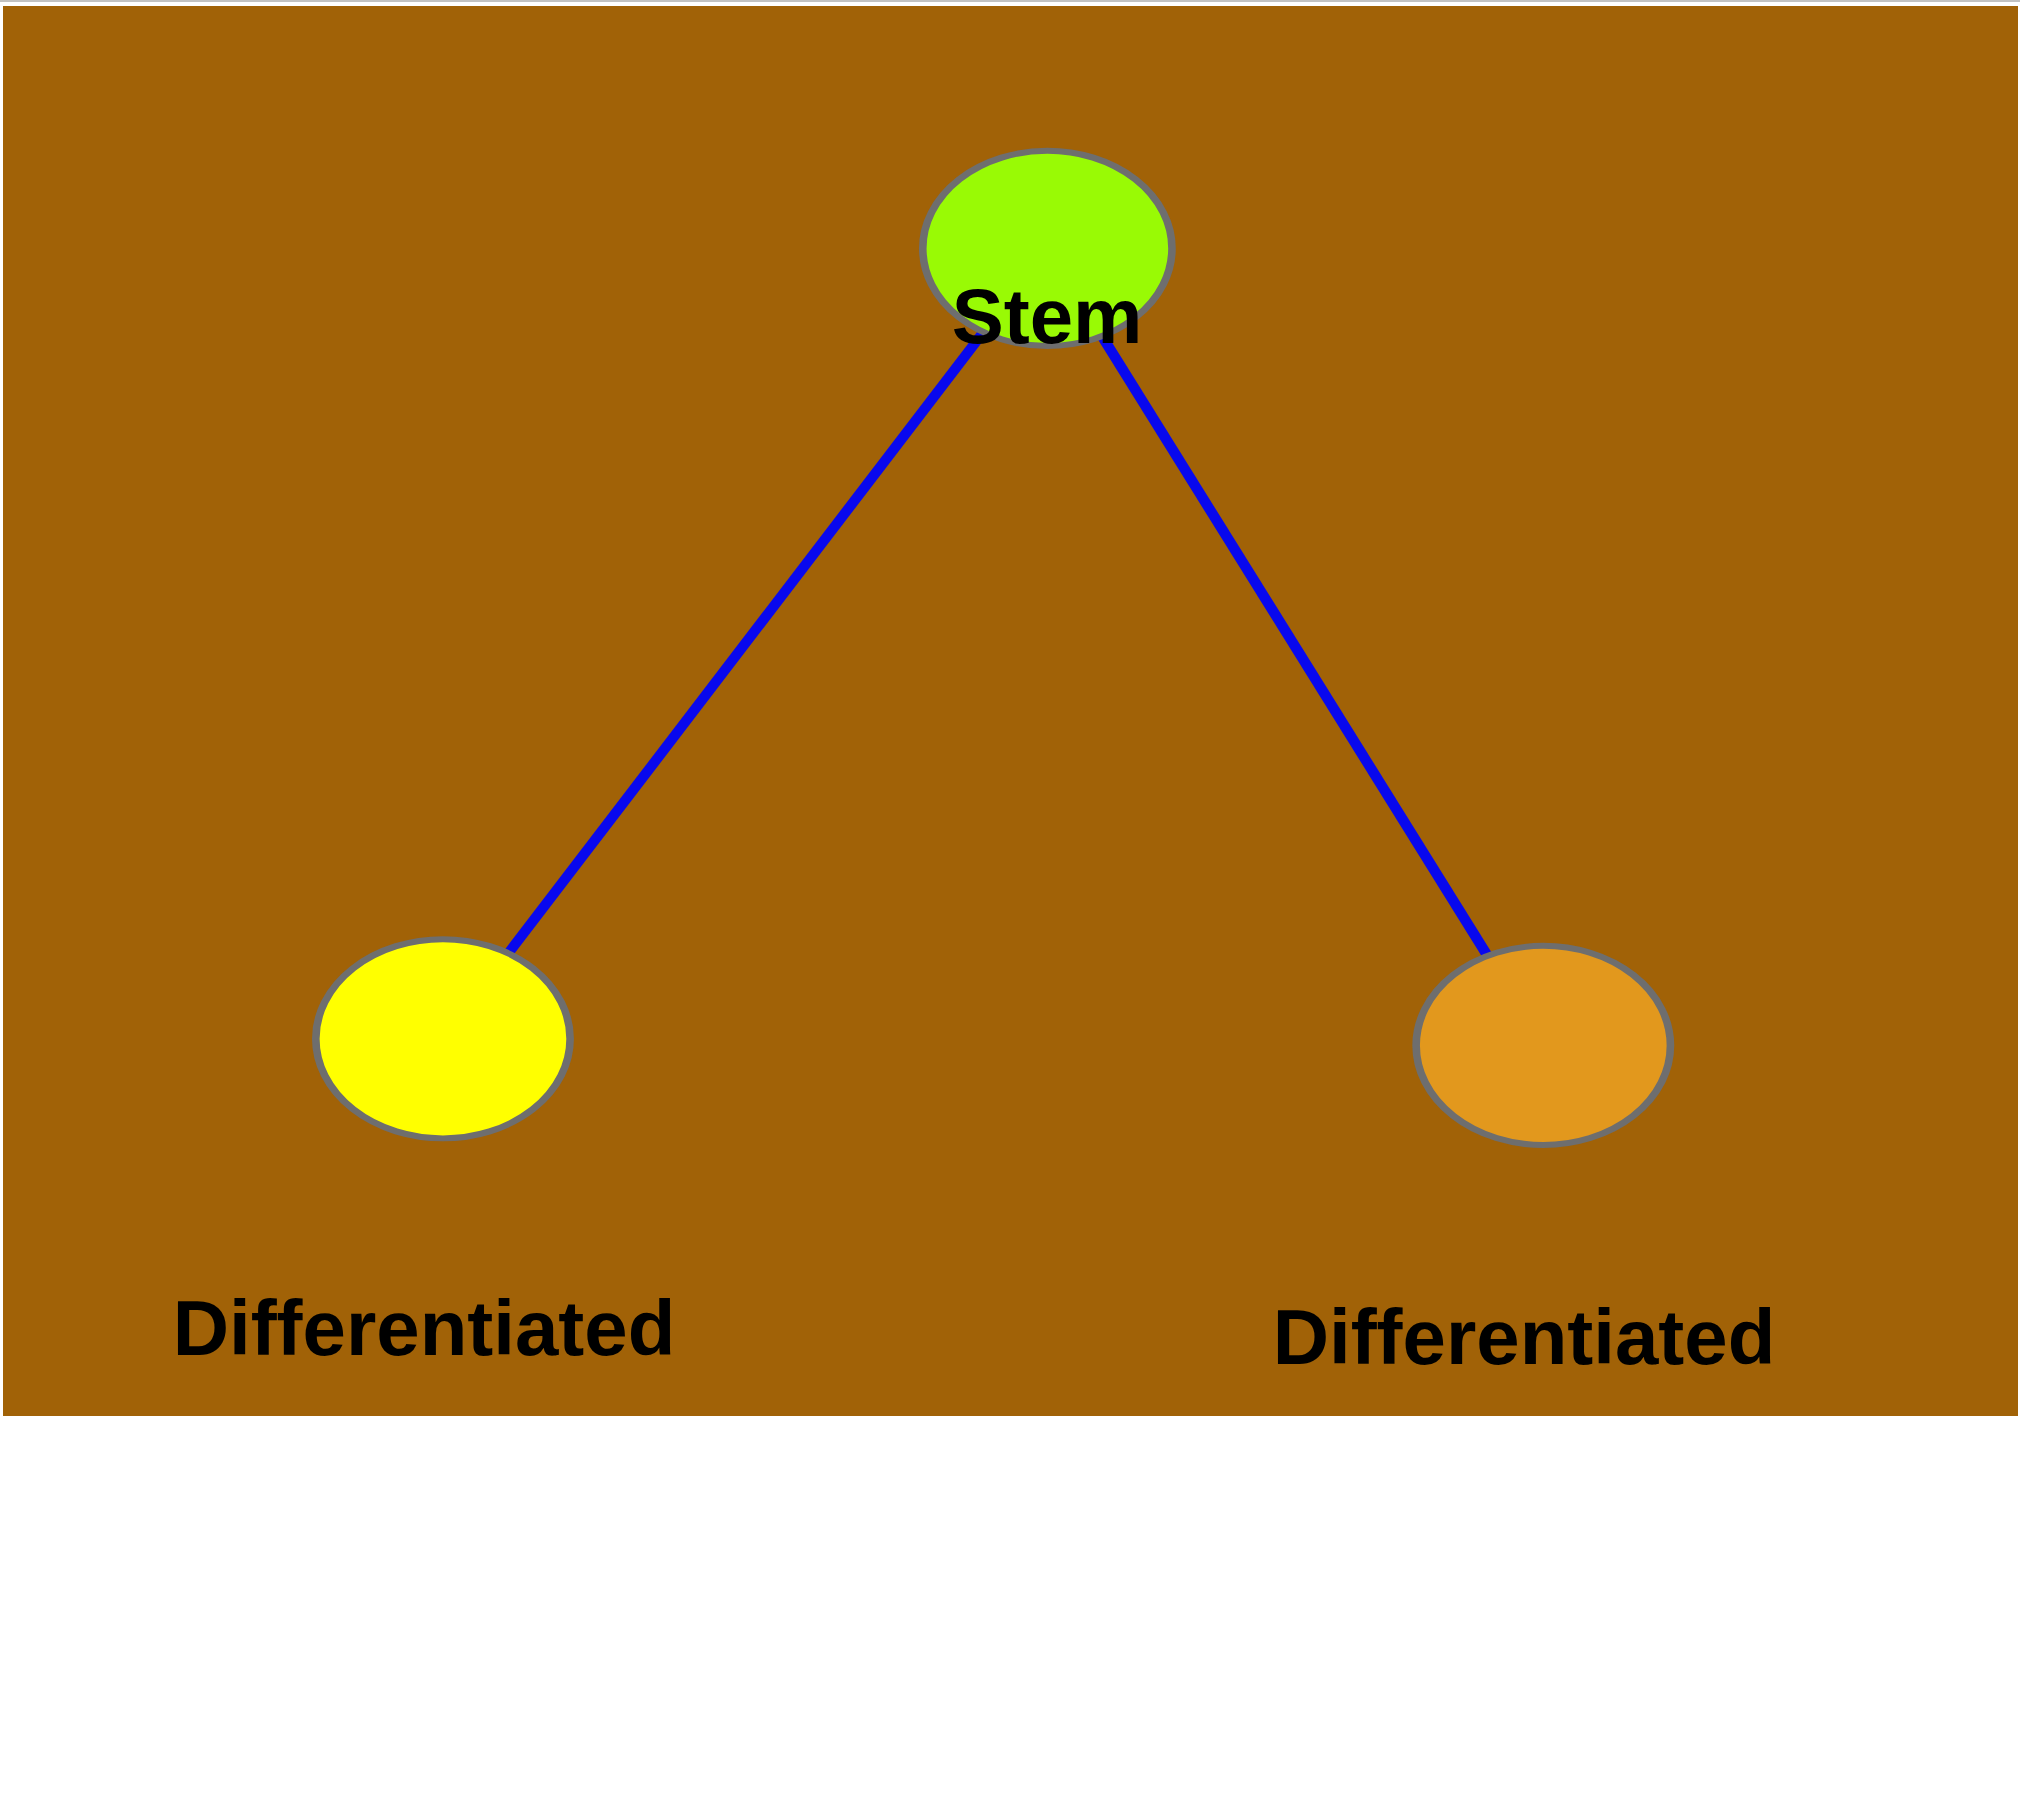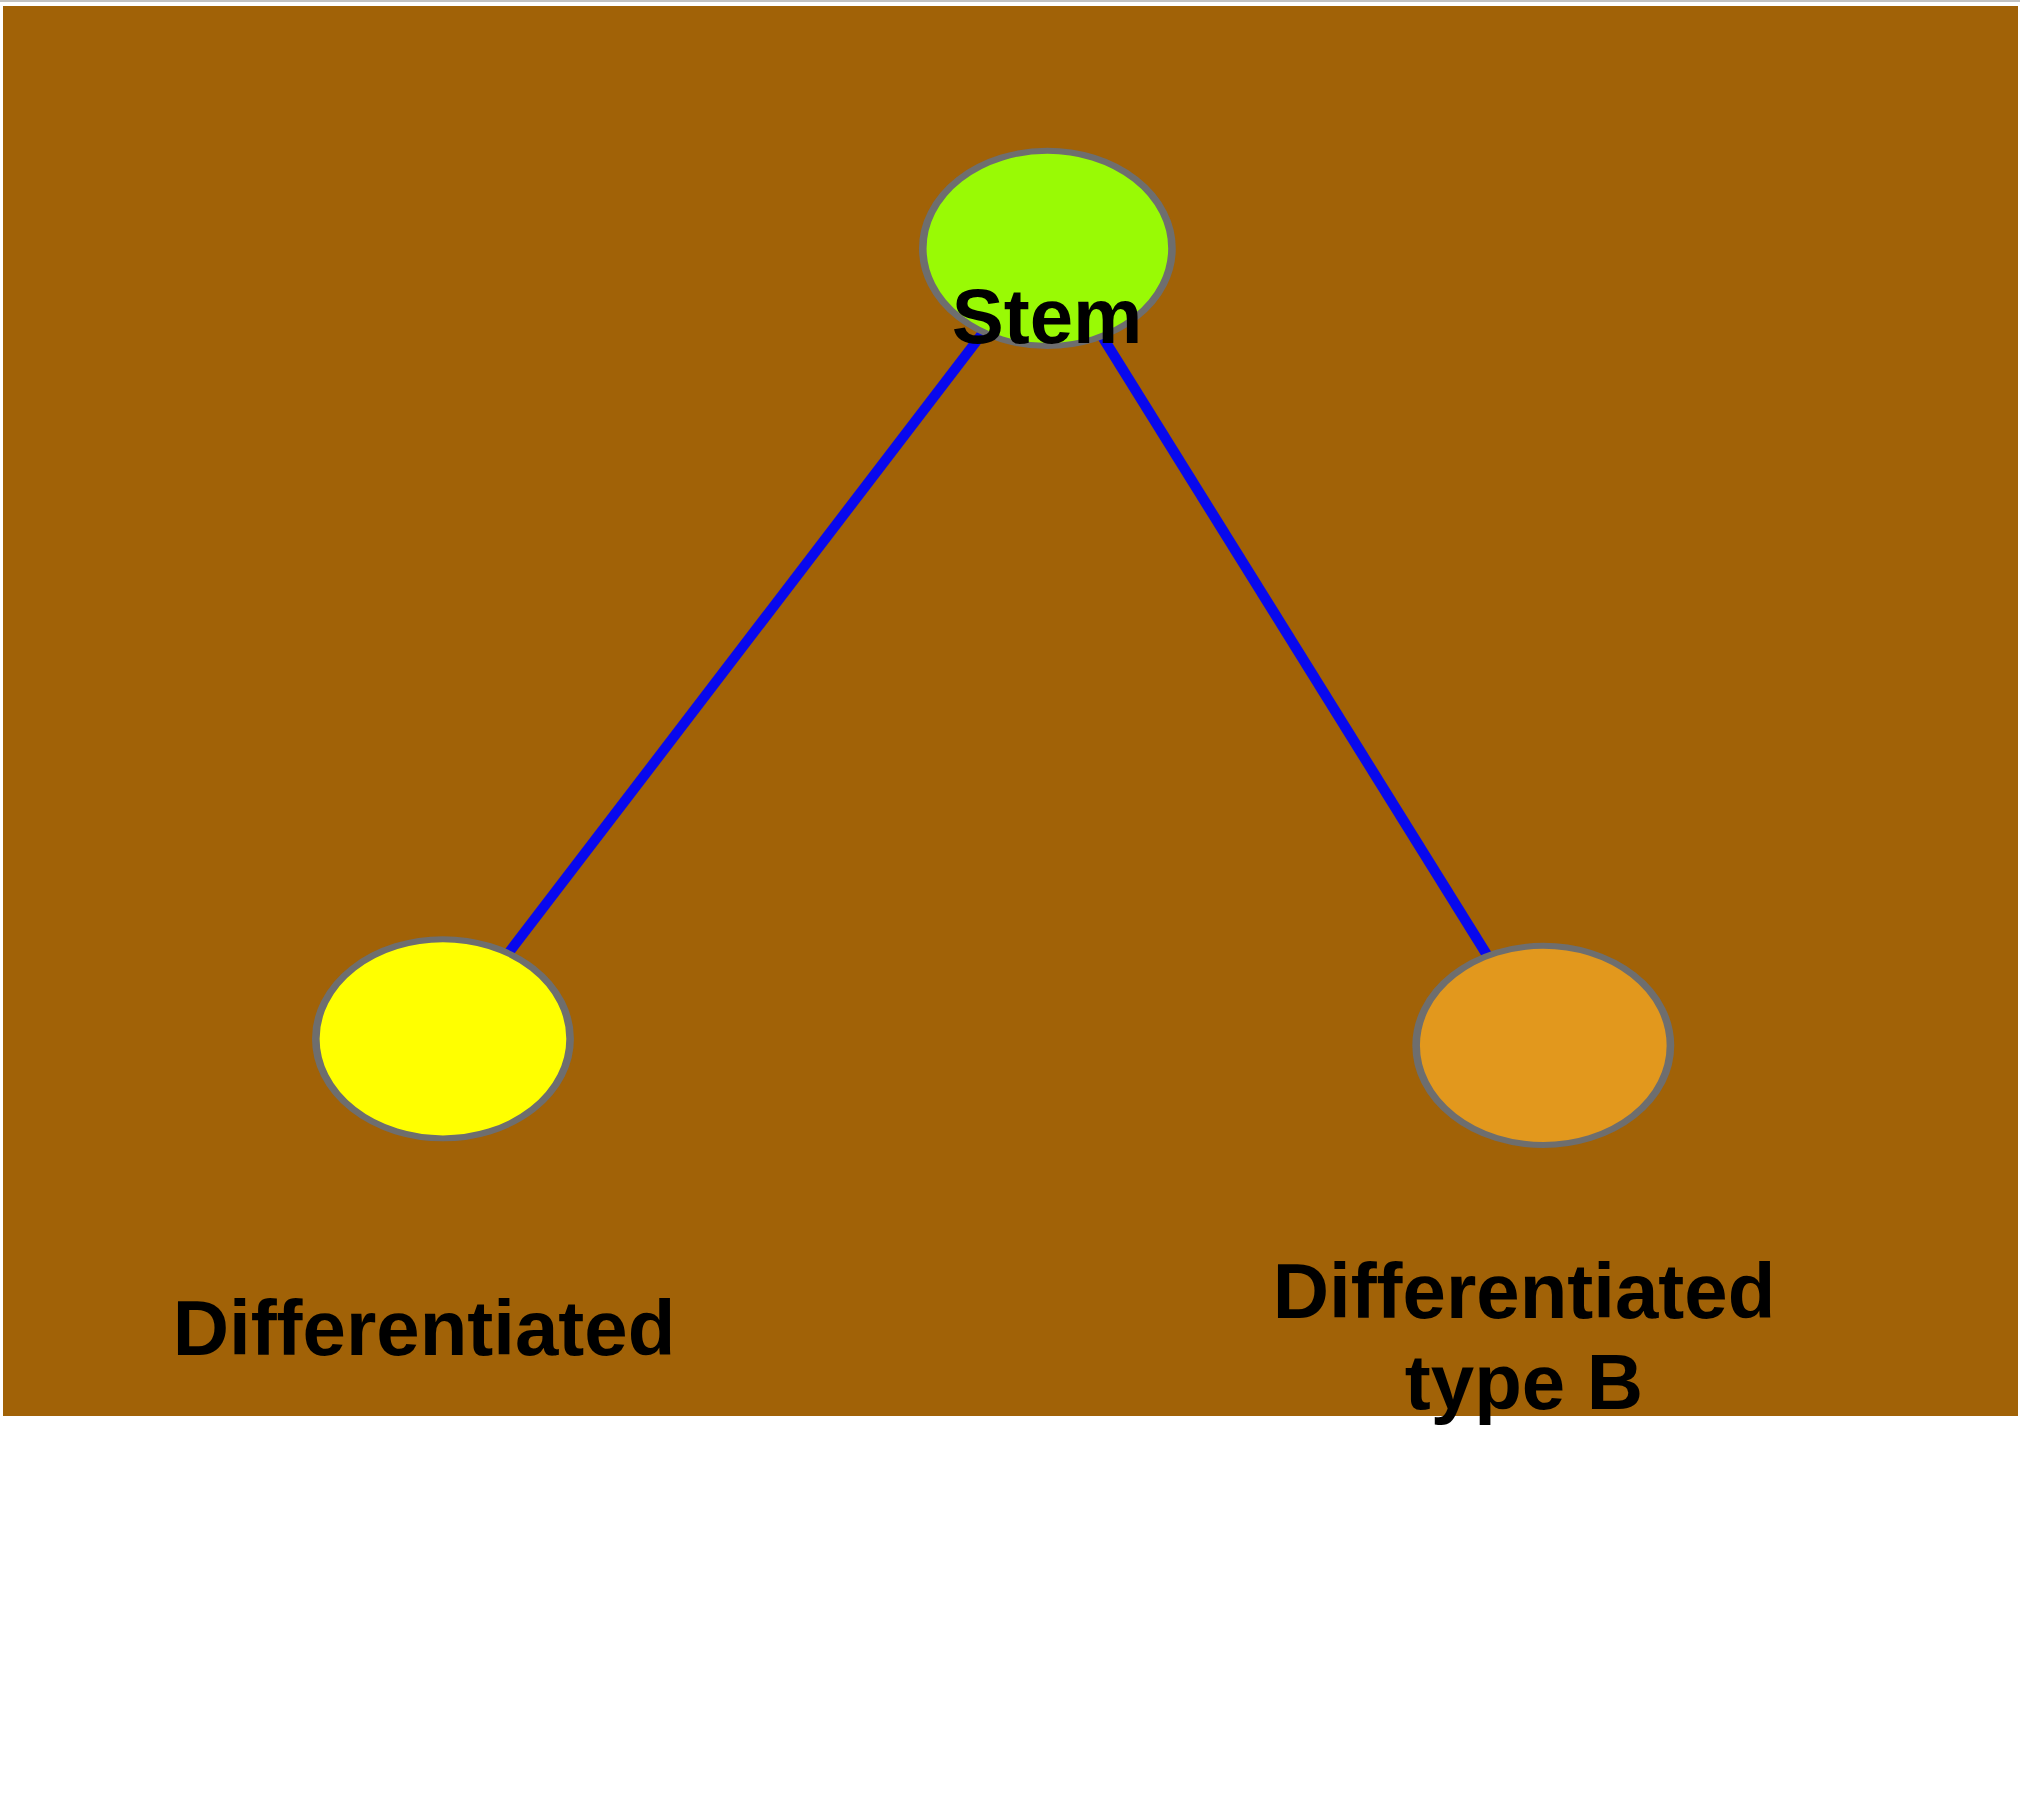--- a/index.html
+++ b/index.html
@@ -66,17 +66,16 @@
     </svg>
 
     <div class="node-label label-stem">Stem</div>
 
     <div class="node-label label-type-a">
       <div>Differentiated</div>
     </div>
 
     <div class="node-label label-type-b">
       <div>Differentiated</div>
-      <div>type B</div>
     </div>
   </div>
 </div>
 
 
 </body></html>

